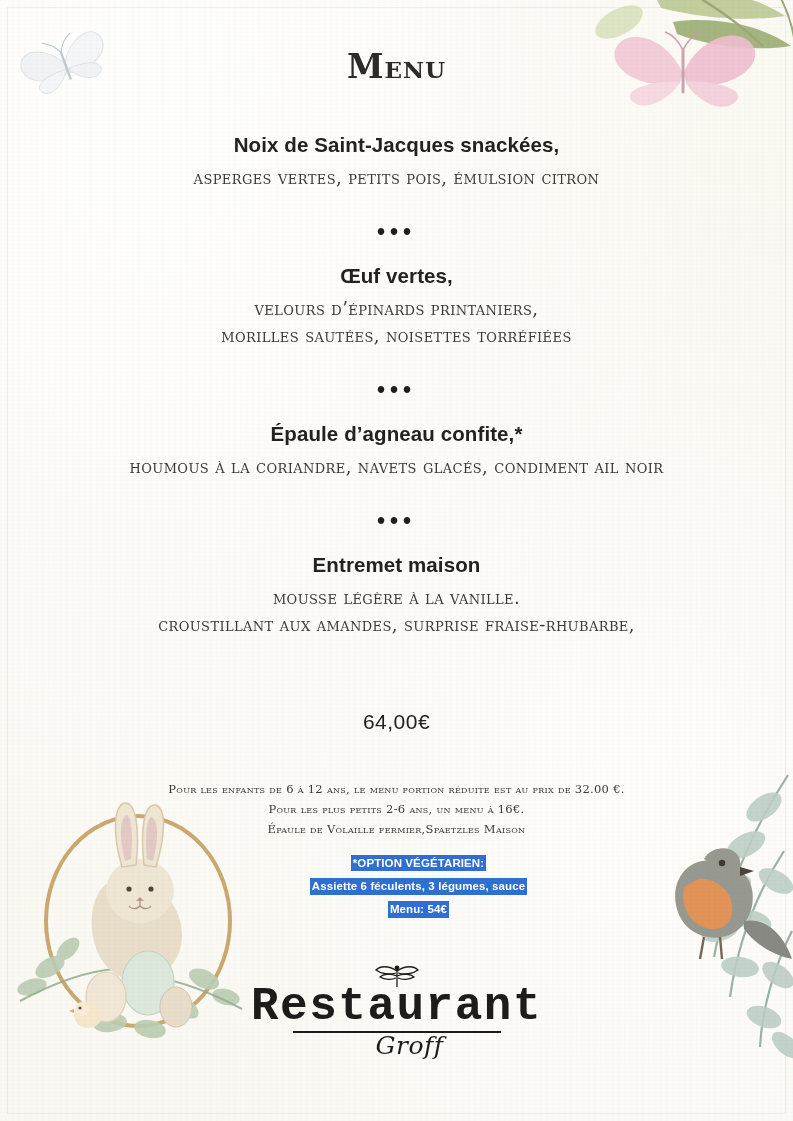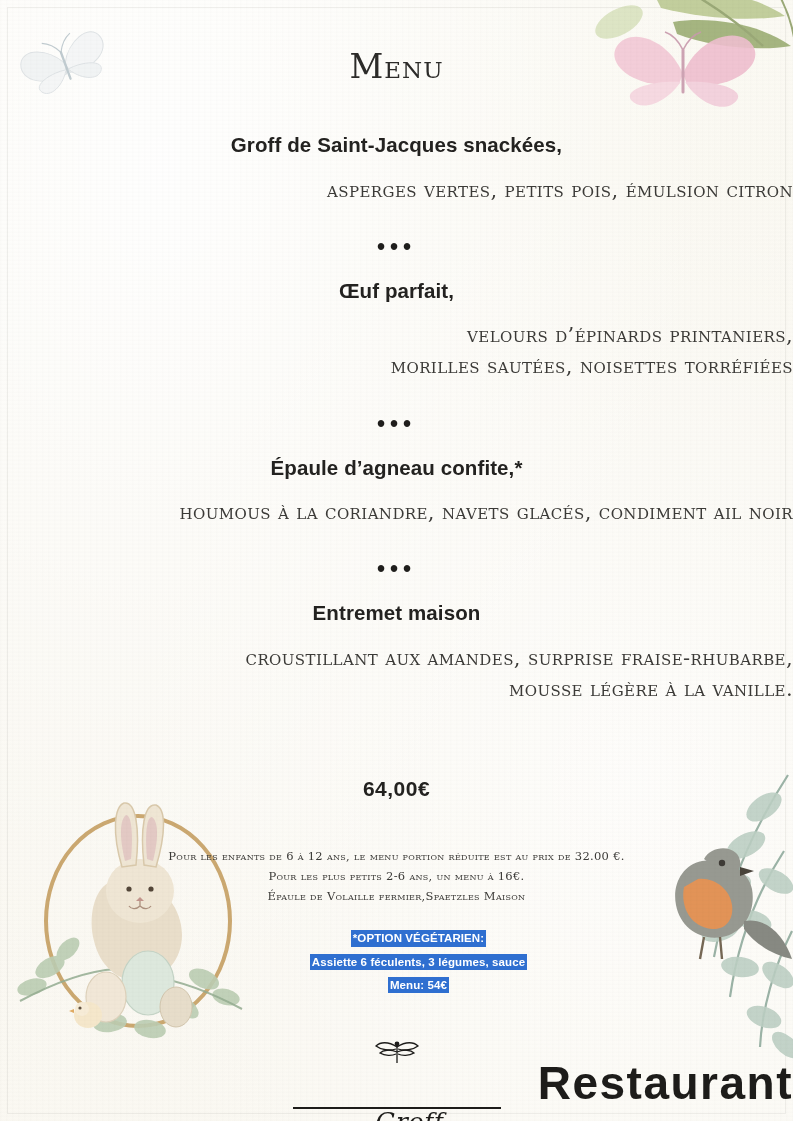--- a/index.html
+++ b/index.html
@@ -51,21 +51,21 @@
   .content {
     position: relative;
     z-index: 3;
     text-align: center;
     padding-top: 22px;
   }
 
   .menu-title {
     font-family: "DejaVu Serif", serif;
     font-variant: small-caps;
-    font-weight: 400;
+    font-weight: 700;
     font-size: 33px;
     letter-spacing: 1px;
     color: #2c2b29;
     line-height: 1.42;
   }
   .menu-title .line2 { display: block; }
 
   .courses { margin-top: 40px; }
 
   .course { margin: 0 auto; }
@@ -73,61 +73,60 @@
     font-family: "Liberation Sans", sans-serif;
     font-weight: 700;
     font-size: 20.5px;
     color: #232220;
     letter-spacing: 0.1px;
     line-height: 1.35;
   }
   .course-desc {
     font-family: "DejaVu Serif", serif;
     font-variant: small-caps;
-    font-size: 21px;
+    font-size: 18px;
     color: #3b3a37;
     line-height: 1.48;
-    margin-top: 16px;
+    margin-top: 6px;
     letter-spacing: 0.4px;
-    text-align: right;
   }
   .course-desc span { display: block; }
 
   .dots {
     font-size: 23px;
     letter-spacing: 5px;
     color: #1f1e1c;
     line-height: 1;
     margin: 30px 0 18px;
     font-family: "Liberation Sans", sans-serif;
     font-weight: 700;
   }
 
   .price {
     margin-top: 72px;
     font-family: "Liberation Sans", sans-serif;
-    font-weight: 700;
+    font-weight: 400;
     font-size: 21px;
     color: #232220;
     letter-spacing: 0.5px;
   }
 
   .notes {
     margin-top: 46px;
     font-family: "DejaVu Serif", serif;
     font-variant: small-caps;
     font-size: 11.5px;
     color: #3a3936;
     line-height: 1.72;
     letter-spacing: 0.3px;
   }
   .notes span { display: block; }
 
   .veg-block {
-    margin-top: 19px;
+    margin-top: 10px;
     line-height: 1.45;
     padding-left: 44px;
   }
   .veg-line {
     display: inline-block;
     background: #2f6fd0;
     color: #ffffff;
     font-family: "Liberation Sans", sans-serif;
     font-weight: 700;
     font-size: 11.5px;
@@ -136,27 +135,26 @@
   }
   .veg-row { display: block; }
 
   
   .logo-wrap {
     margin-top: 44px;
     position: relative;
     z-index: 4;
   }
   .logo-name {
-    font-family: Liberation Sans, sans-serif;
+    font-family: Liberation Mono, monospace;
     font-weight: 700;
     font-size: 46px;
     letter-spacing: 1.5px;
     color: #1d1c1a;
     line-height: 0.98;
-    text-align: right;
   }
   .logo-sub {
     font-family: "DejaVu Serif", serif;
     font-style: italic;
     font-size: 25px;
     color: #1d1c1a;
     margin-top: -2px;
     letter-spacing: 0.5px;
     padding-left: 26px;
   }
@@ -287,52 +285,52 @@
 
   <div class="content">
 
     <h1 class="menu-title">
       <span>Menu</span>
     </h1>
 
     <div class="courses">
 
       <div class="course">
-        <div class="course-name">Groff de Saint-Jacques snackées,</div>
+        <div class="course-name">Noix de Saint-Jacques snackées,</div>
         <div class="course-desc">
           <span>asperges vertes, petits pois, émulsion citron</span>
         </div>
       </div>
 
       <div class="dots">•••</div>
 
       <div class="course">
-        <div class="course-name">Œuf parfait,</div>
+        <div class="course-name">Œuf vertes,</div>
         <div class="course-desc">
           <span>velours d’épinards printaniers,</span>
           <span>morilles sautées, noisettes torréfiées</span>
         </div>
       </div>
 
       <div class="dots">•••</div>
 
       <div class="course">
         <div class="course-name">Épaule d’agneau confite,*</div>
         <div class="course-desc">
           <span>houmous à la coriandre, navets glacés, condiment ail noir</span>
         </div>
       </div>
 
       <div class="dots">•••</div>
 
       <div class="course">
         <div class="course-name">Entremet maison</div>
         <div class="course-desc">
+          <span>mousse légère à la vanille.</span>
           <span>croustillant aux amandes, surprise fraise-rhubarbe,</span>
-          <span>mousse légère à la vanille.</span>
         </div>
       </div>
 
     </div>
 
     <div class="price">64,00€</div>
 
     <div class="notes">
       <span>Pour les enfants de 6 à 12 ans, le menu portion réduite est au prix de 32.00 €.</span>
       <span>Pour les plus petits 2-6 ans, un menu à 16€.</span>

